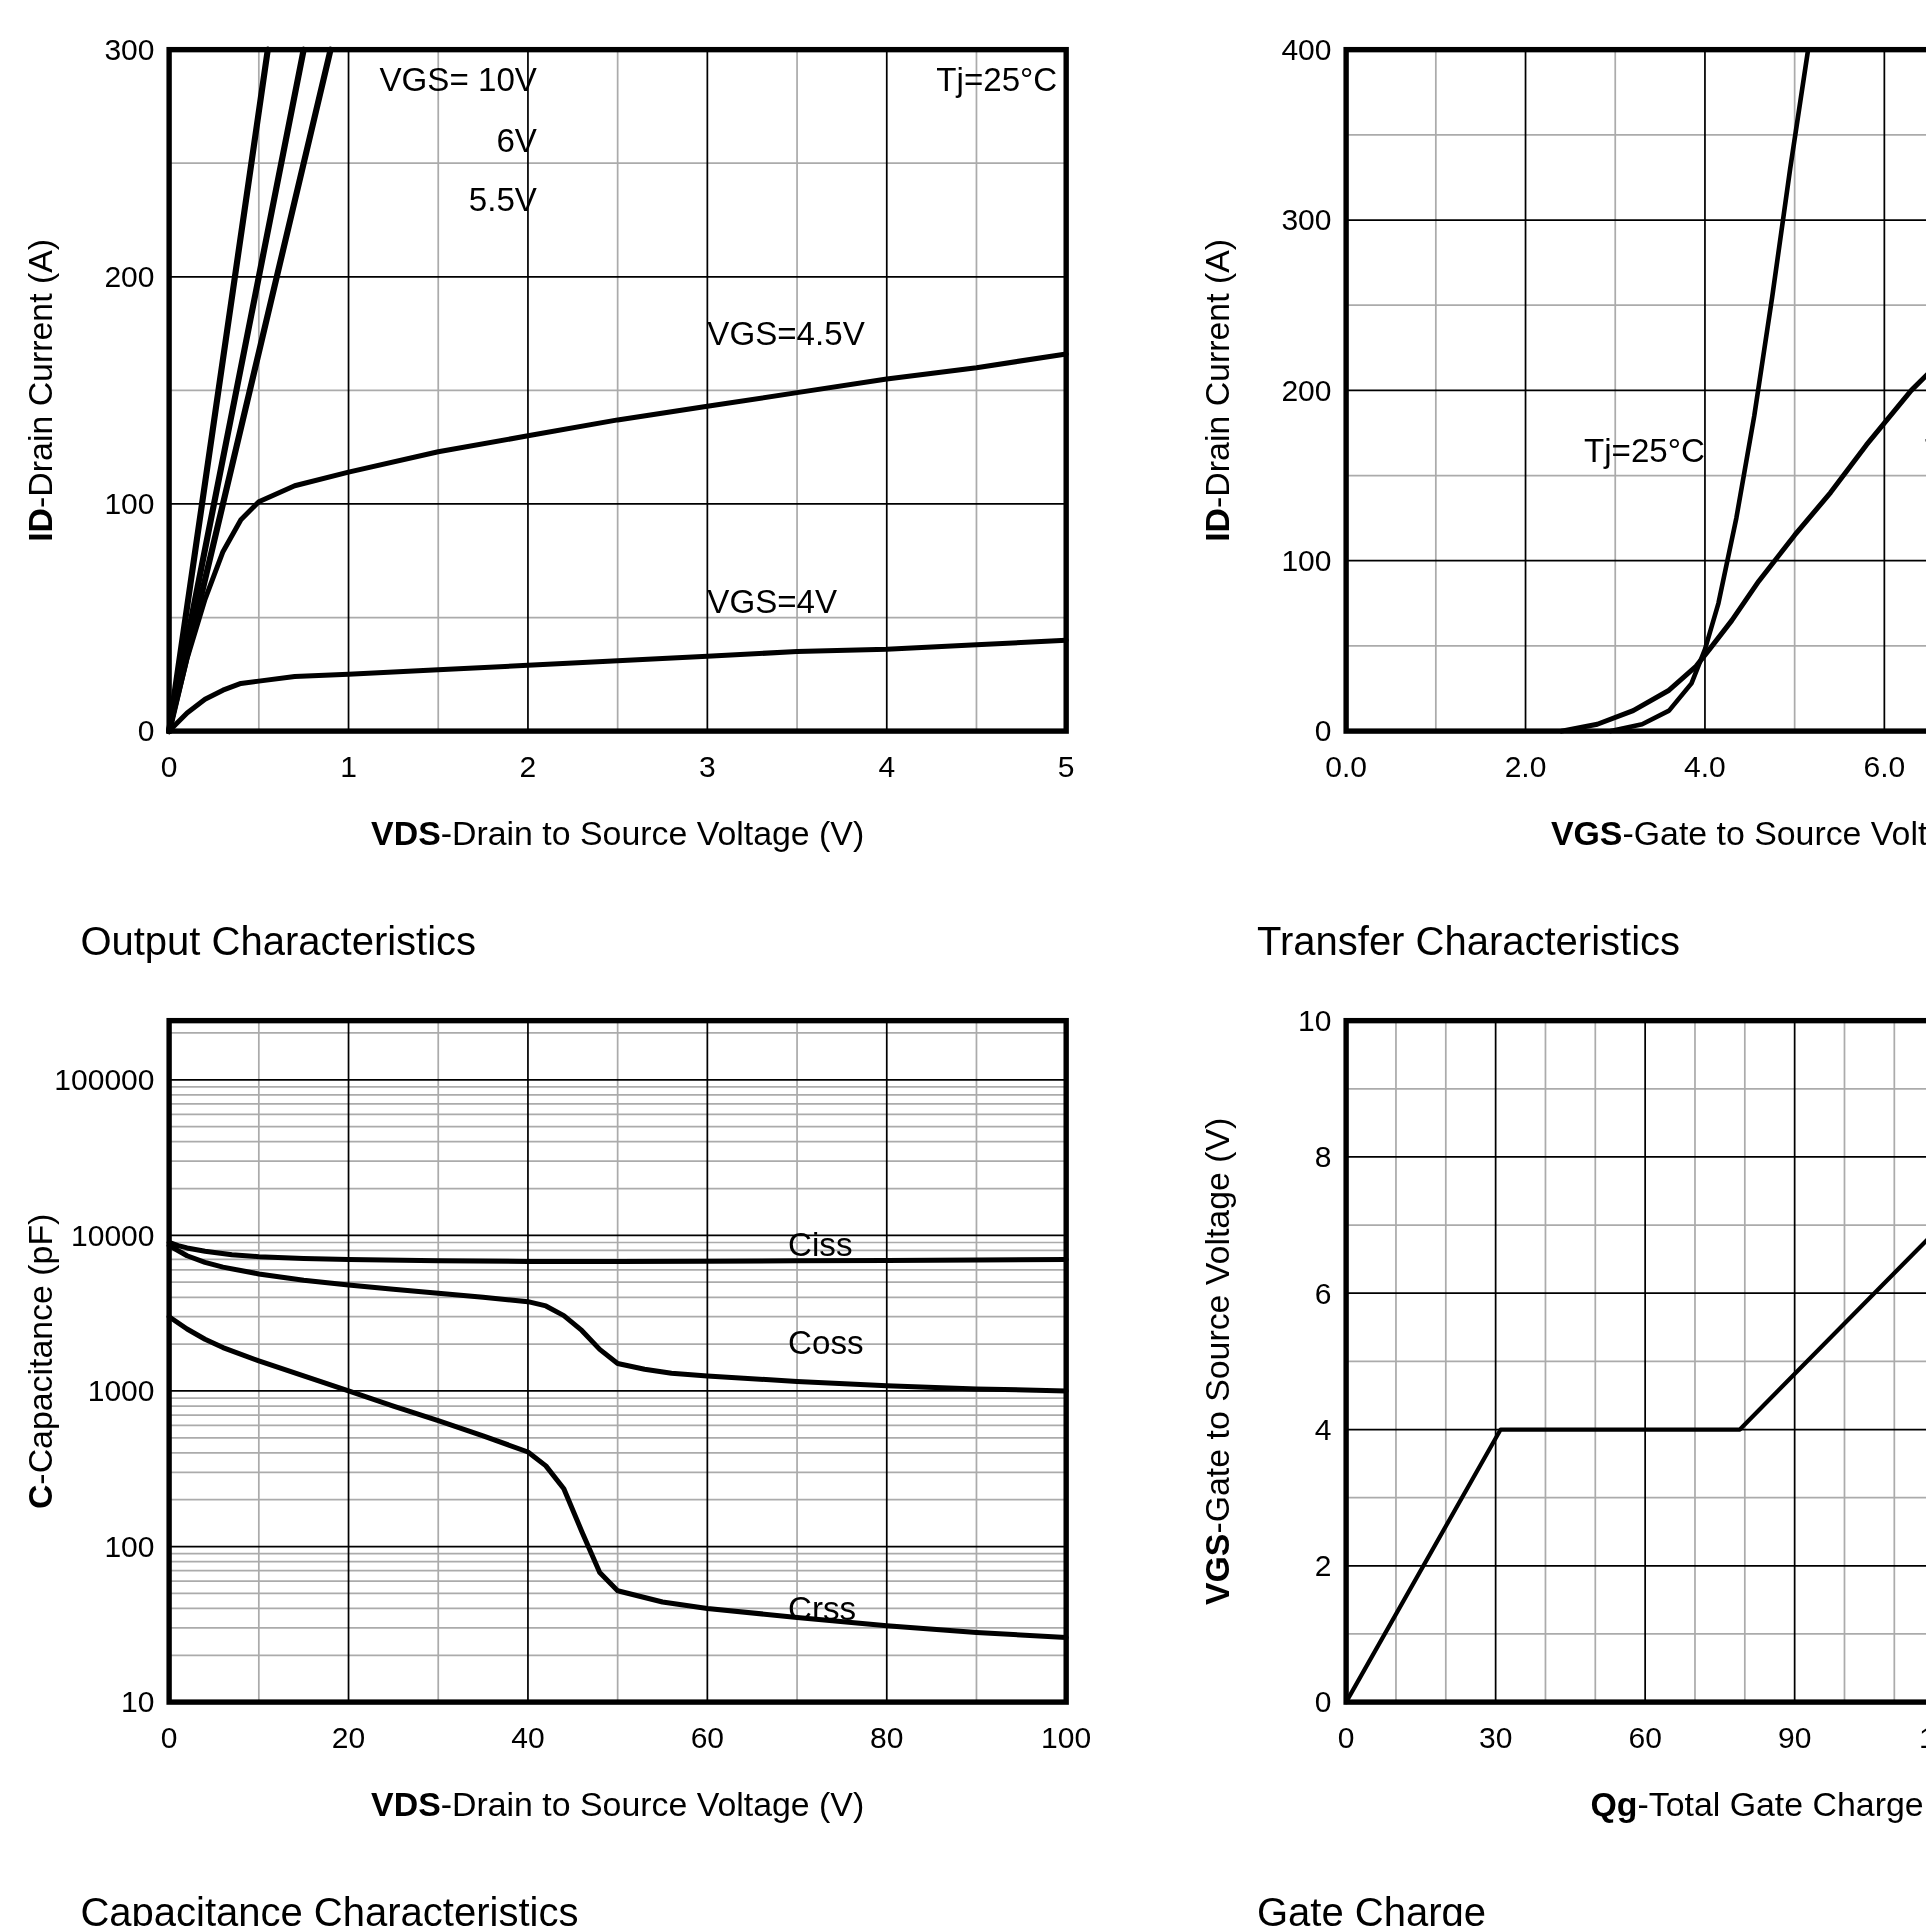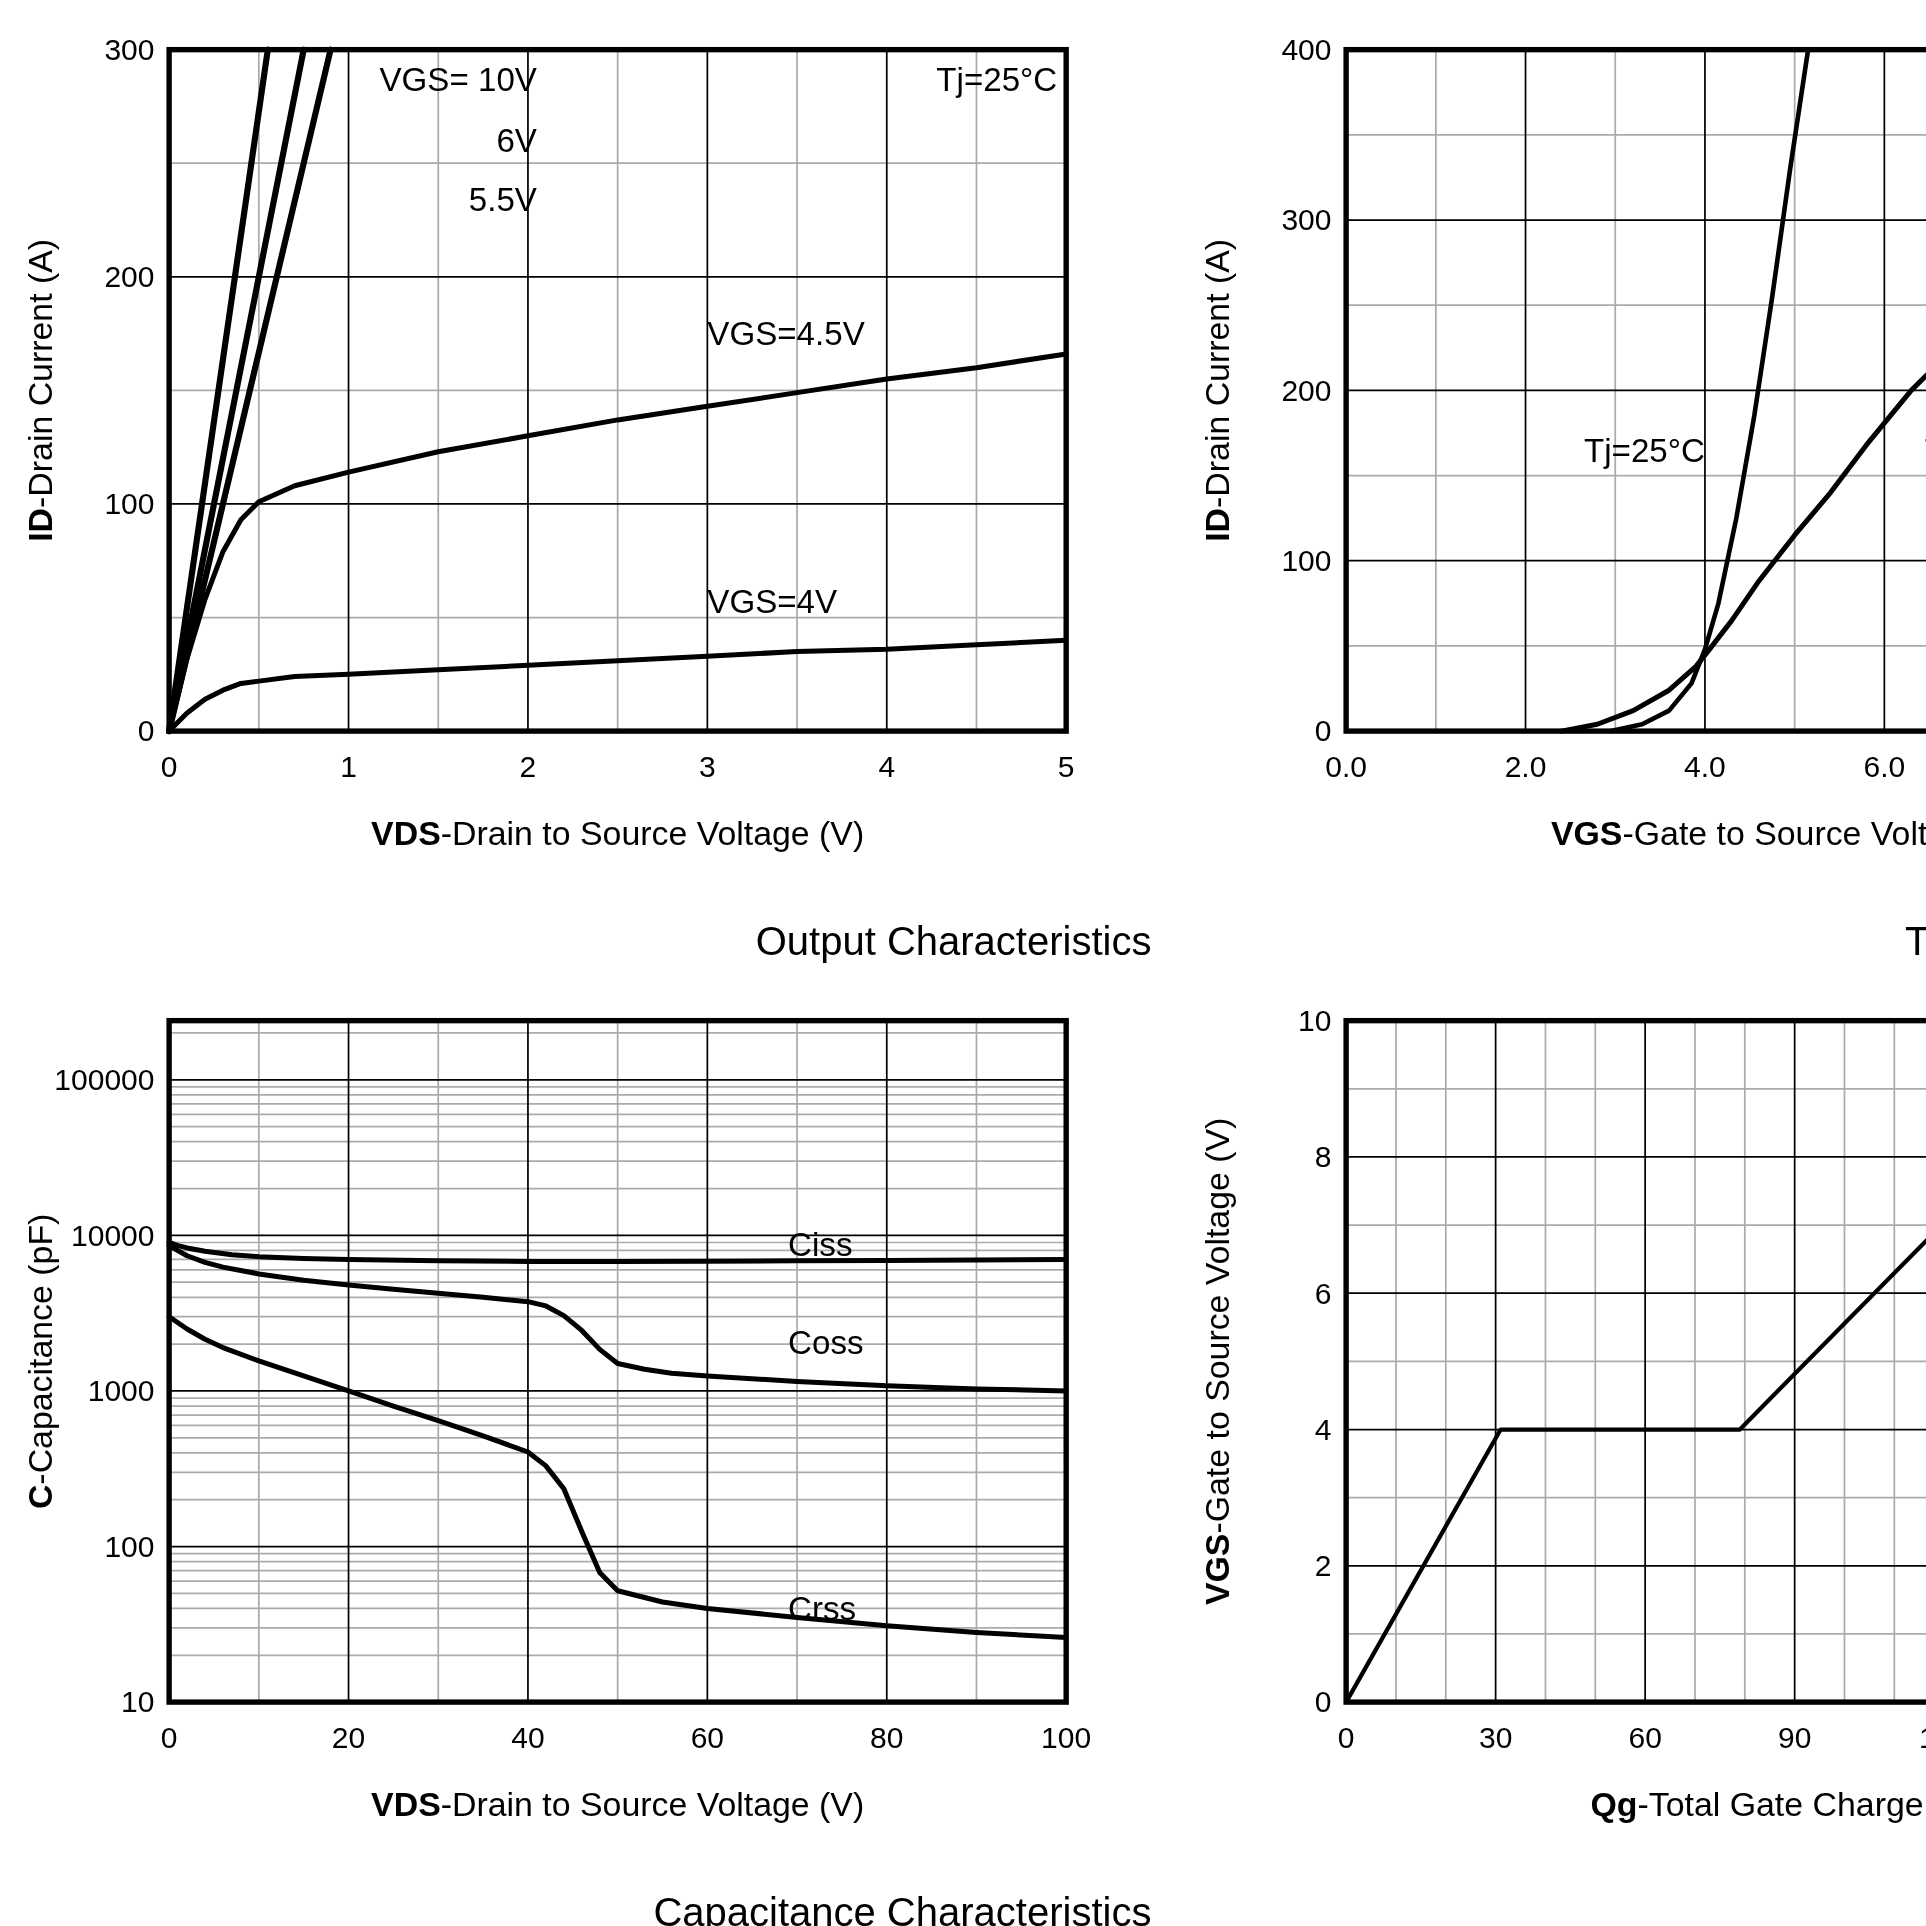--- a/index.html
+++ b/index.html
@@ -1,20 +1,20 @@
 <!DOCTYPE html>
 <html style="font-size:6.2px"><head>
 <meta charset="utf-8">
 <style>
   html,body{margin:0;padding:0;background:#fff;}
   #page{position:relative;width:2328px;height:2958px;background:#ffffff;
         font-family:"Liberation Sans", sans-serif;color:#000;overflow:hidden;}
   .chart-block{position:absolute;width:1136px;}
   .chart-svg{display:block;width:1136px;height:847px;}
-  .chart-title{margin-top:58px;font-size:40px;line-height:42px;text-align:right;
+  .chart-title{margin-top:58px;font-size:40px;line-height:42px;text-align:left;
                padding-left:65px;box-sizing:border-box;color:#000;}
 </style>
 </head>
 <body>
 
 <div id="page">
 
   <section class="chart-block" style="left:15.4px;top:15.4px">
     <svg class="chart-svg" viewBox="0 0 2950 2200">
         <line x1="633" x2="633" y1="90" y2="1860" stroke="#ababab" stroke-width="4.5"></line>

